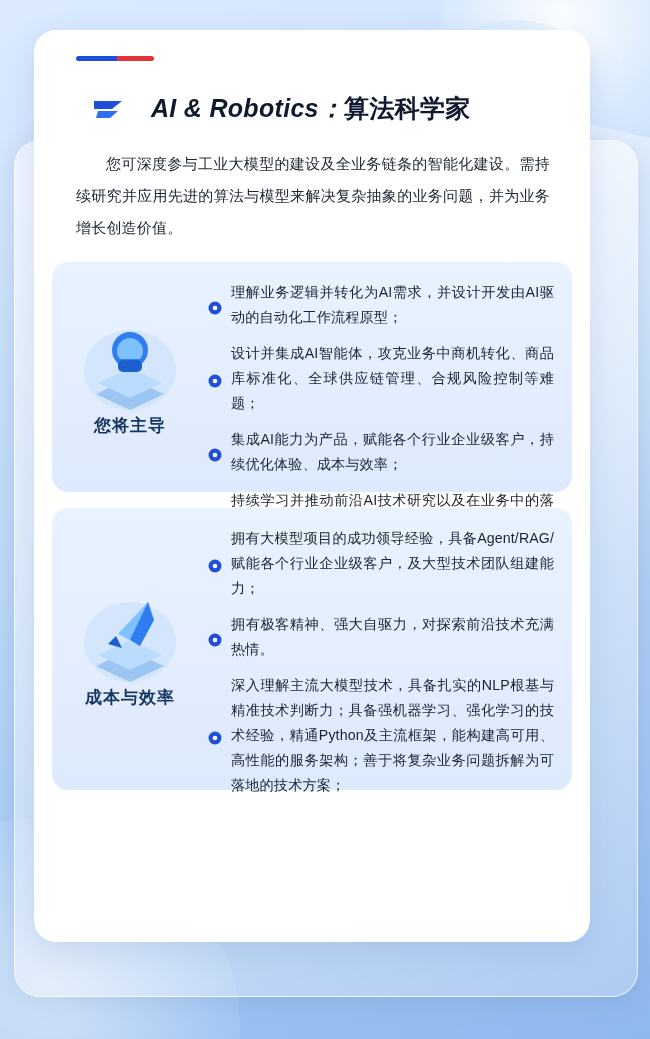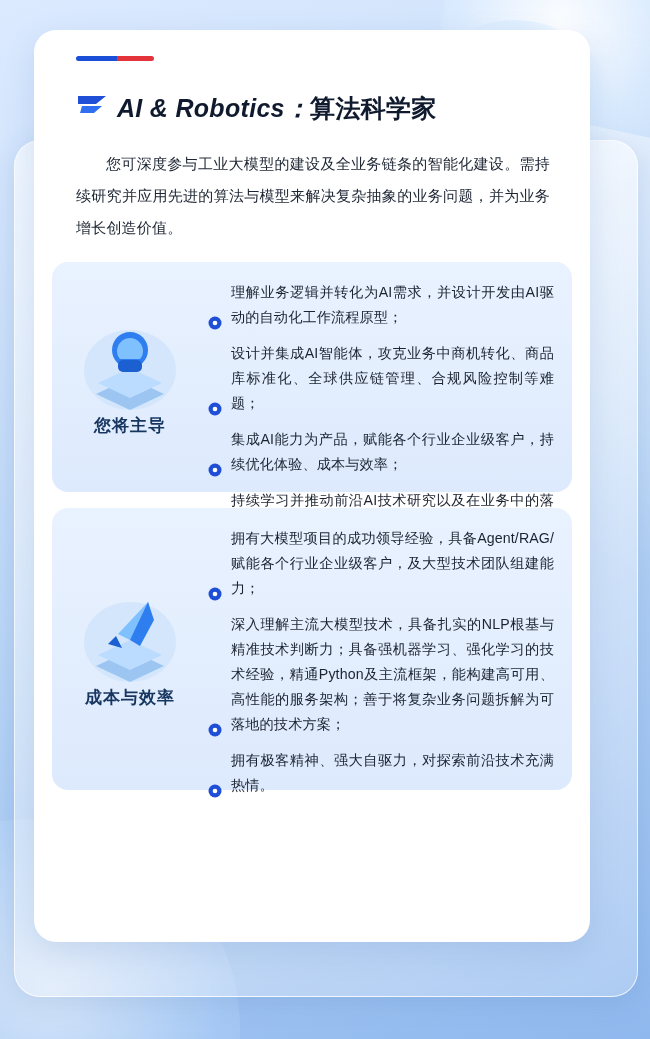--- a/index.html
+++ b/index.html
@@ -125,24 +125,25 @@
     height: 5px;
     display: flex;
     border-radius: 3px;
     overflow: hidden;
   }
   .tab-bar .seg-blue { flex: 1.1; background: #1b4fd8; }
   .tab-bar .seg-red { flex: 1; background: #e3333b; }
 
   .title-row {
     position: absolute;
-    left: 42px;
+    left: 58px;
     top: 62px;
     display: flex;
-    gap: 5px;
+    align-items: center;
+    gap: 23px;
   }
   .arrow-mark { width: 36px; height: 24px; }
   .job-title {
     font-size: 25px;
     font-weight: bold;
     font-style: italic;
     color: #101a2e;
     letter-spacing: 0.3px;
     white-space: nowrap;
   }
@@ -192,21 +193,21 @@
     font-weight: bold;
     color: #16355f;
     letter-spacing: 1px;
   }
   .sec-right {
     flex: 1;
     padding-right: 6px;
   }
   .bullet-item {
     display: flex;
-    align-items: flex-end;
+    align-items: center;
     margin-bottom: 11px;
   }
   .bullet-item:last-child { margin-bottom: 0; }
   .dot {
     flex: 0 0 auto;
     width: 14px; height: 14px;
     margin-top: 5px;
     margin-right: 9px;
   }
   .bullet-text {
@@ -345,27 +346,27 @@
           </span>
           <span class="bullet-text justify-wide">拥有大模型项目的成功领导经验，具备Agent/RAG/赋能各个行业企业级客户，及大型技术团队组建能力；</span>
         </div>
         <div class="bullet-item">
           <span class="dot">
             <svg width="14" height="14" viewBox="0 0 14 14">
                 <circle cx="7" cy="7" r="6.5" fill="#1f4fd6"></circle>
                 <circle cx="7" cy="7" r="2.3" fill="#ffffff"></circle>
               </svg>
           </span>
+          <span class="bullet-text">拥有极客精神、强大自驱力，对探索前沿技术充满热情。</span>
+        </div>
+        <div class="bullet-item">
+          <span class="dot">
+            <svg width="14" height="14" viewBox="0 0 14 14">
+                <circle cx="7" cy="7" r="6.5" fill="#1f4fd6"></circle>
+                <circle cx="7" cy="7" r="2.3" fill="#ffffff"></circle>
+              </svg>
+          </span>
           <span class="bullet-text">深入理解主流大模型技术，具备扎实的NLP根基与精准技术判断力；具备强机器学习、强化学习的技术经验，精通Python及主流框架，能构建高可用、高性能的服务架构；善于将复杂业务问题拆解为可落地的技术方案；</span>
-        </div>
-        <div class="bullet-item">
-          <span class="dot">
-            <svg width="14" height="14" viewBox="0 0 14 14">
-                <circle cx="7" cy="7" r="6.5" fill="#1f4fd6"></circle>
-                <circle cx="7" cy="7" r="2.3" fill="#ffffff"></circle>
-              </svg>
-          </span>
-          <span class="bullet-text">拥有极客精神、强大自驱力，对探索前沿技术充满热情。</span>
         </div>
       </div>
     </div>
   </div>
 </div>
 
 </body></html>

